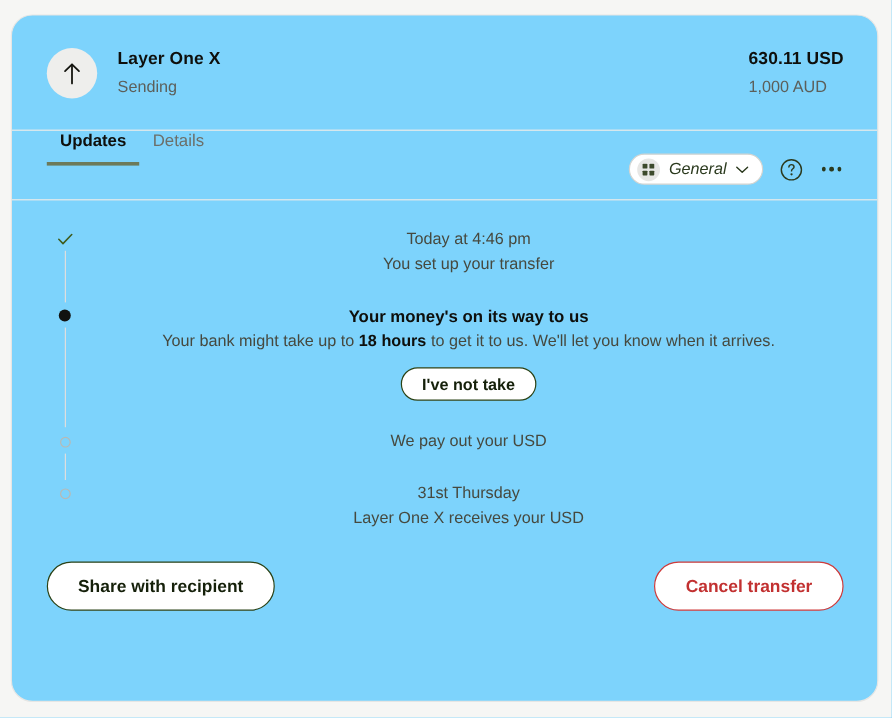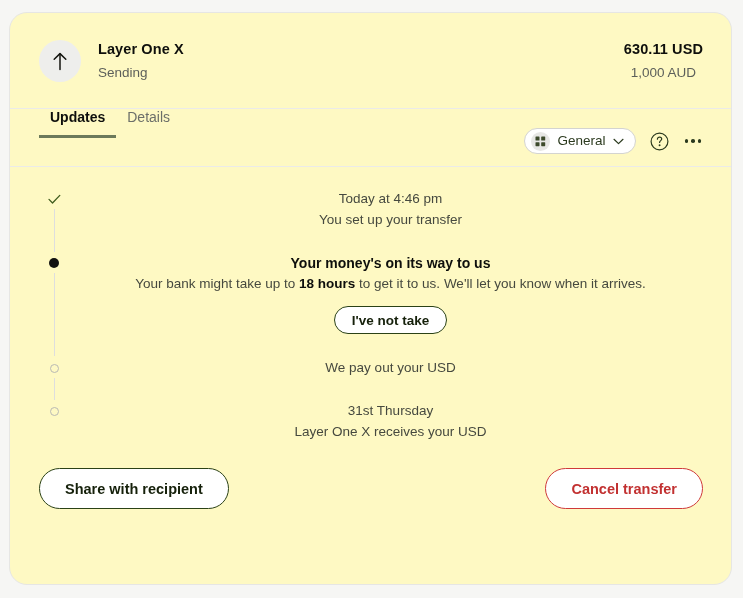--- a/index.html
+++ b/index.html
@@ -14,21 +14,21 @@
     -webkit-font-smoothing: antialiased;
     overflow: hidden;
   }
 
   .card {
     position: absolute;
     left: 9px;
     top: 12px;
     width: 723px;
     height: 573px;
-    background: #fef9c3;
+    background: #7dd3fc;
     border: 1px solid #e6e6e4;
     border-radius: 18px;
     box-sizing: border-box;
     overflow: hidden;
   }
 
   
   .card-header {
     display: flex;
     align-items: center;
@@ -57,21 +57,21 @@
     color: #0e0f0c;
     letter-spacing: .1px;
     line-height: 19px;
   }
   .transfer-state {
     font-size: 13.5px;
     color: #5c5f5a;
     line-height: 19px;
     margin-top: 4px;
   }
-  .header-amounts { text-align: center; flex: 0 0 auto; }
+  .header-amounts { text-align: left; flex: 0 0 auto; }
   .amount-primary {
     font-size: 14.5px;
     font-weight: bold;
     color: #0e0f0c;
     line-height: 19px;
     letter-spacing: .1px;
   }
   .amount-secondary {
     font-size: 13.5px;
     color: #5c5f5a;
@@ -120,20 +120,21 @@
     display: flex;
     align-items: center;
     gap: 7px;
     border: 1px solid #d4d4d0;
     border-radius: 18px;
     padding: 4px 11px 4px 6px;
     height: 26px;
     box-sizing: border-box;
     cursor: pointer;
     background: #fff;
+    font-style: italic;
   }
   .chip-icon {
     width: 19px; height: 19px;
     border-radius: 50%;
     background: #e7e7e5;
     display: flex; align-items: center; justify-content: center;
   }
   .chip-label {
     font-size: 13.5px;
     color: #2b3a1e;

